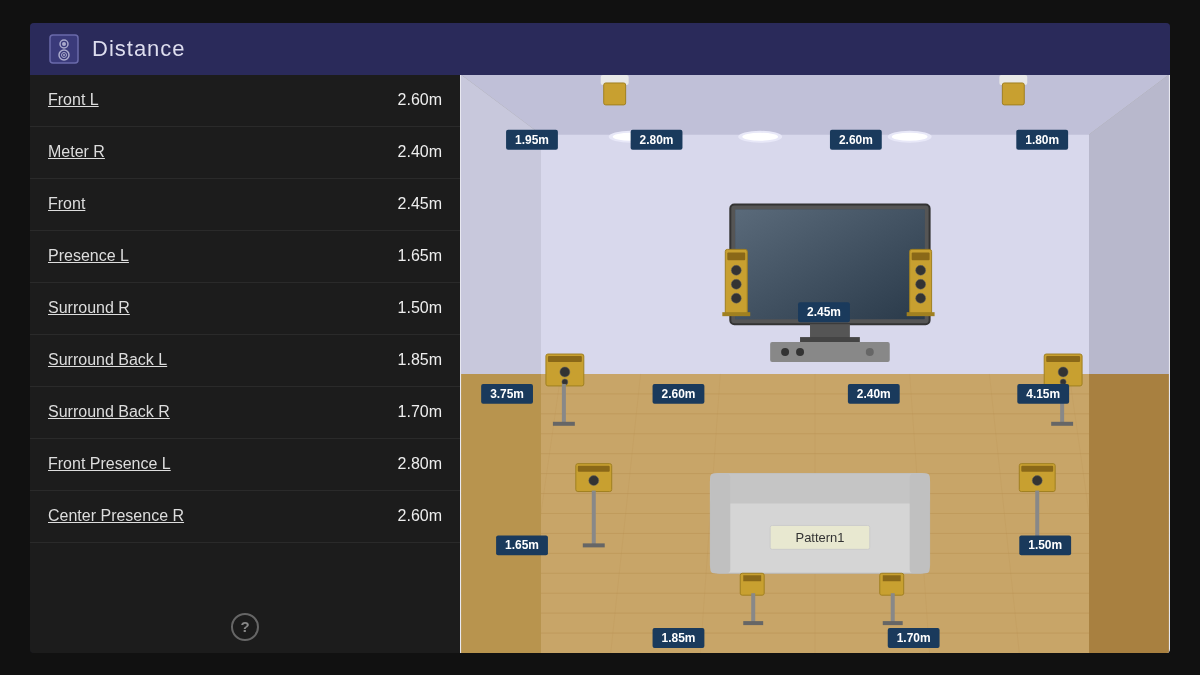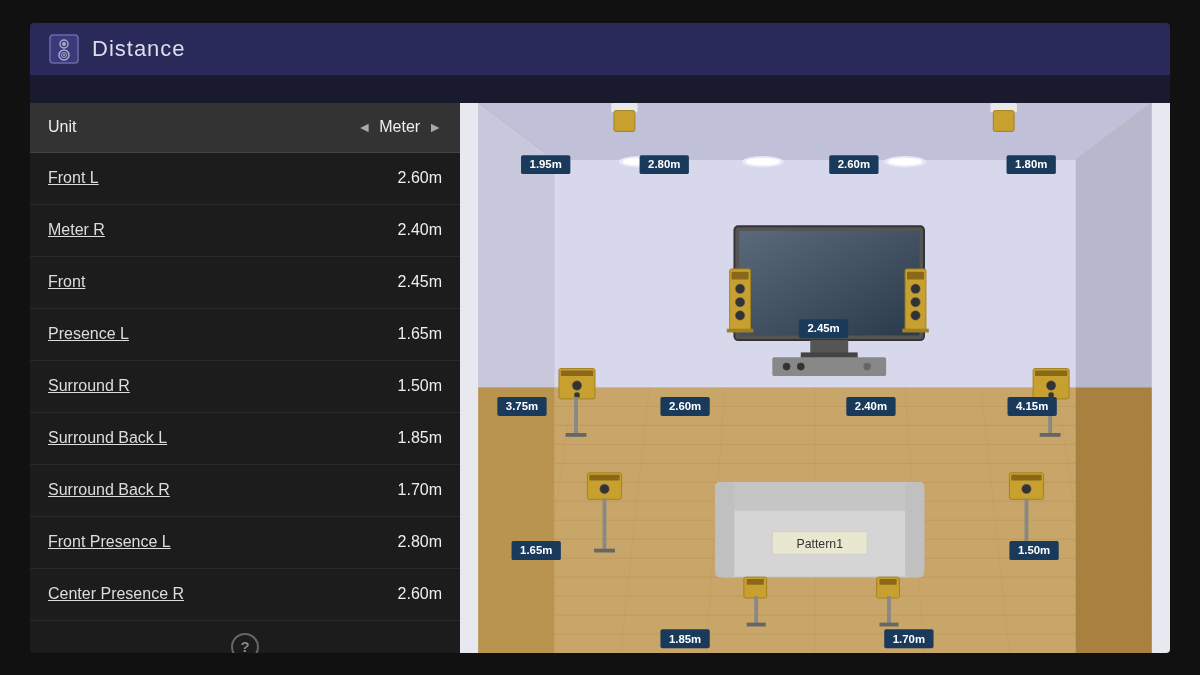--- a/index.html
+++ b/index.html
@@ -14,21 +14,20 @@
       overflow: hidden;
     }
     .screen {
       width: 1140px;
       height: 630px;
       background: #1a1a2e;
       border-radius: 4px;
       display: flex;
       flex-direction: column;
       overflow: hidden;
-      gap: 28px;
     }
     .header {
       background: #2a2a5a;
       padding: 10px 18px;
       display: flex;
       align-items: center;
       gap: 12px;
       min-height: 52px;
     }
     .speaker-icon {
@@ -145,28 +144,20 @@
       <ellipse cx="16" cy="22" rx="2.5" ry="2.5" fill="none" stroke="#aac" stroke-width="1"></ellipse>
       <circle cx="16" cy="22" r="1" fill="#aac"></circle>
     </svg>
     <span class="header-title">Distance</span>
   </div>
 
   <div class="main-content">
 
     <div class="left-panel">
 
-      <div class="unit-row">
-        <span class="unit-label">Unit</span>
-        <div class="unit-control">
-          <span class="arrow-btn">◄</span>
-          <span>Meter</span>
-          <span class="arrow-btn">►</span>
-        </div>
-      </div>
 
       <div class="settings-list" id="settings-list">
       <div class="setting-row">
     <span class="setting-name">Front L</span>
     <span class="setting-value">2.60m</span>
   </div>
           <div class="setting-row">
     <span class="setting-name">Meter R</span>
     <span class="setting-value">2.40m</span>
   </div>

